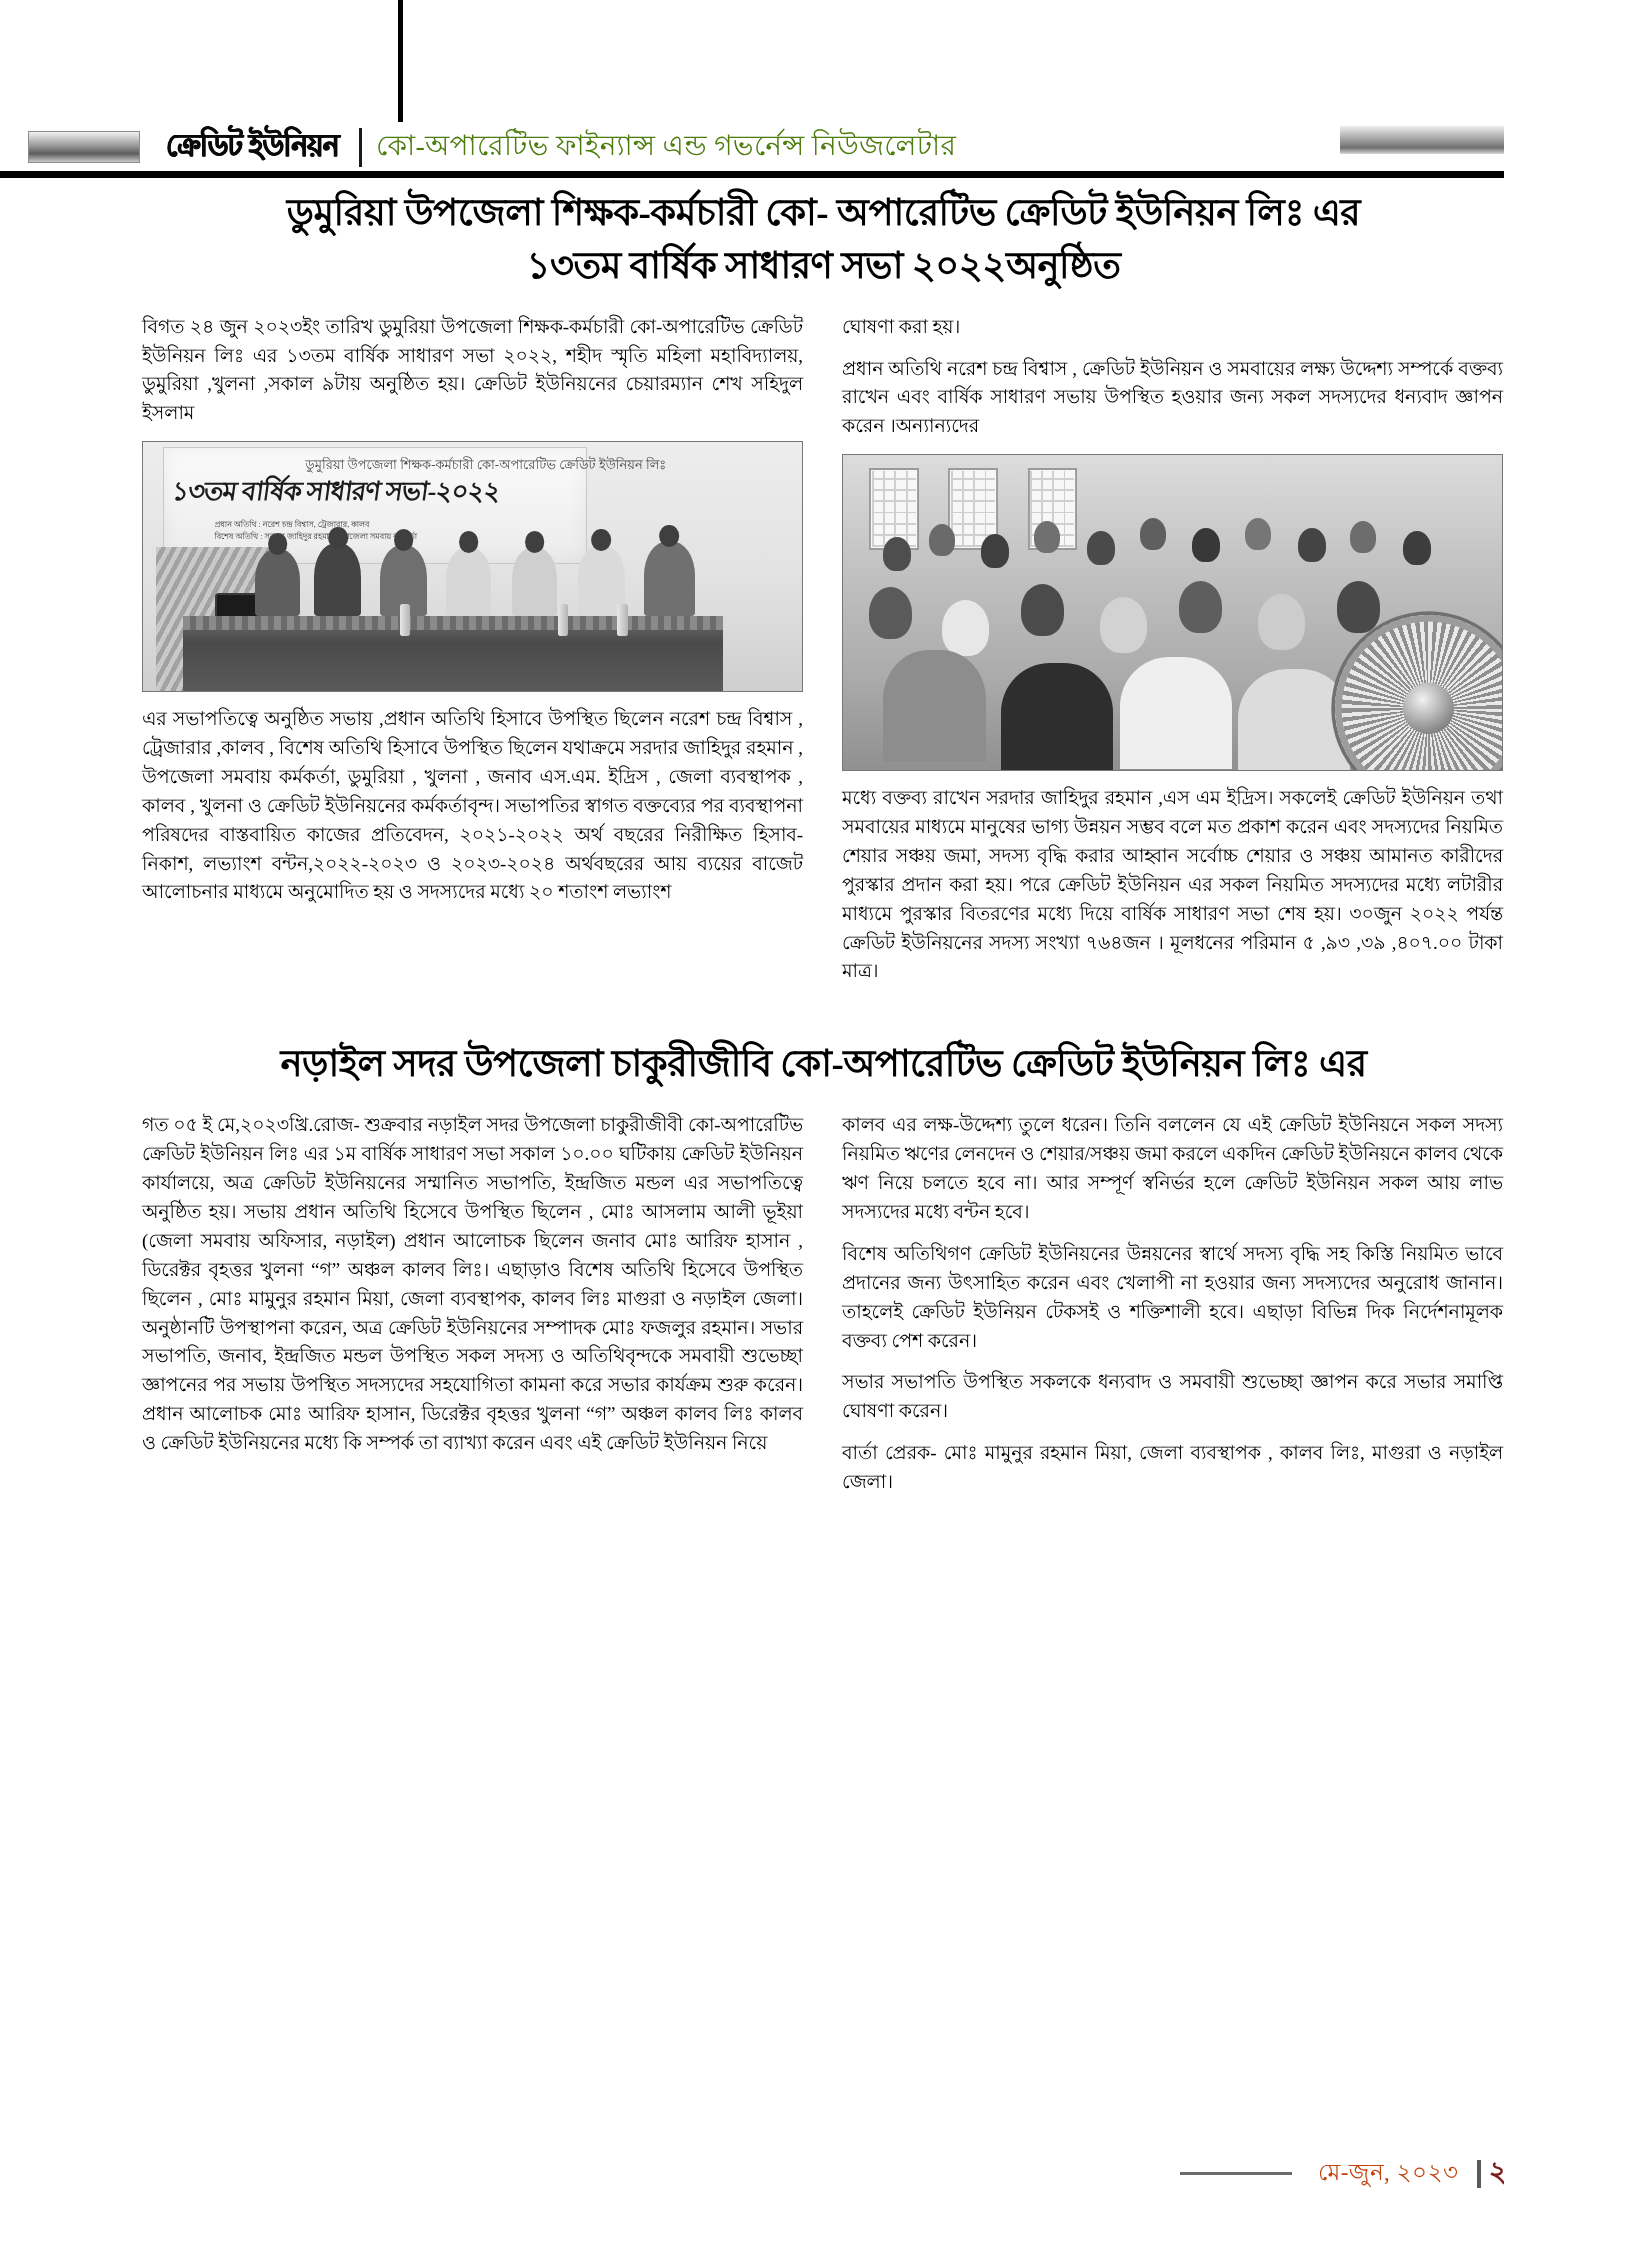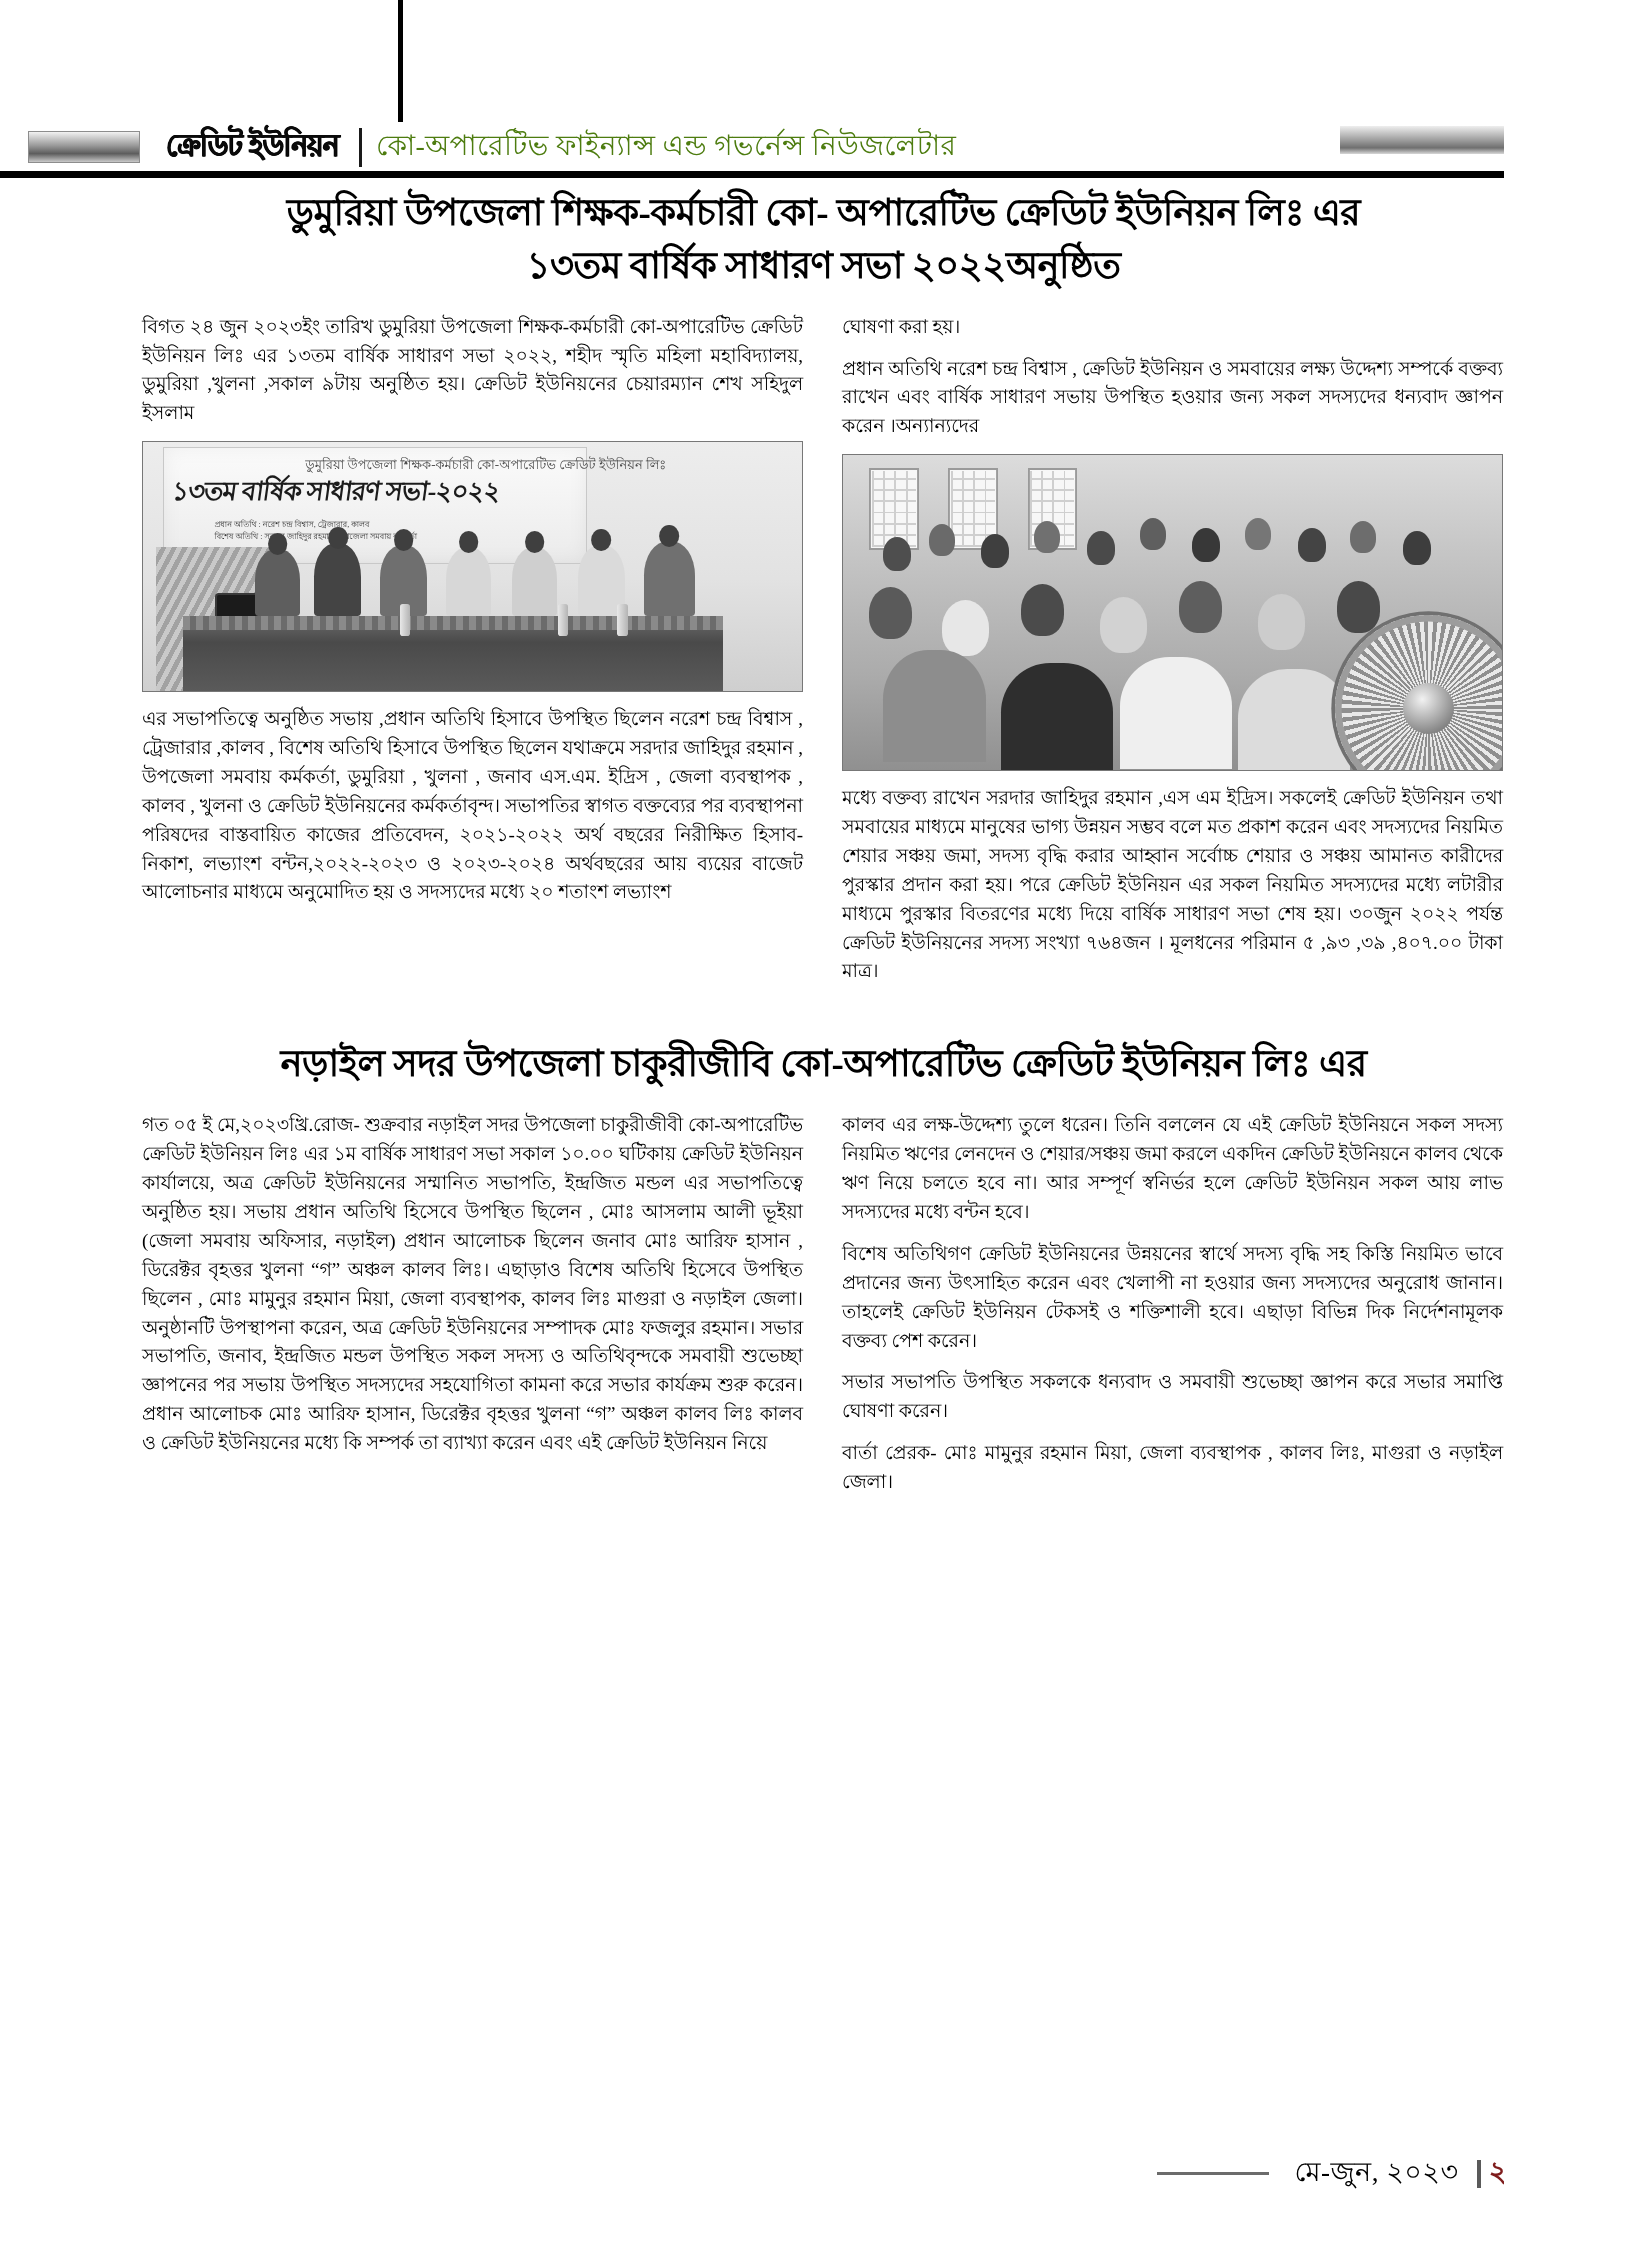--- a/index.html
+++ b/index.html
@@ -292,22 +292,22 @@
     align-items: center;
     justify-content: flex-end;
   }
   .footer-rule {
     width: 112px;
     height: 3.7px;
     background: #6b6b6b;
     margin-right: 26px;
   }
   .footer-date {
-    font-size: 27px;
-    color: #000000;
+    font-size: 23px;
+    color: #c2410c;
     letter-spacing: 0.5px;
   }
   .footer-sep {
     margin: 0 7.5px 0 19px;
     width: 3.7px;
     height: 28px;
     background: #5a5a5a;
   }
   .footer-page {
     font-size: 28px;

